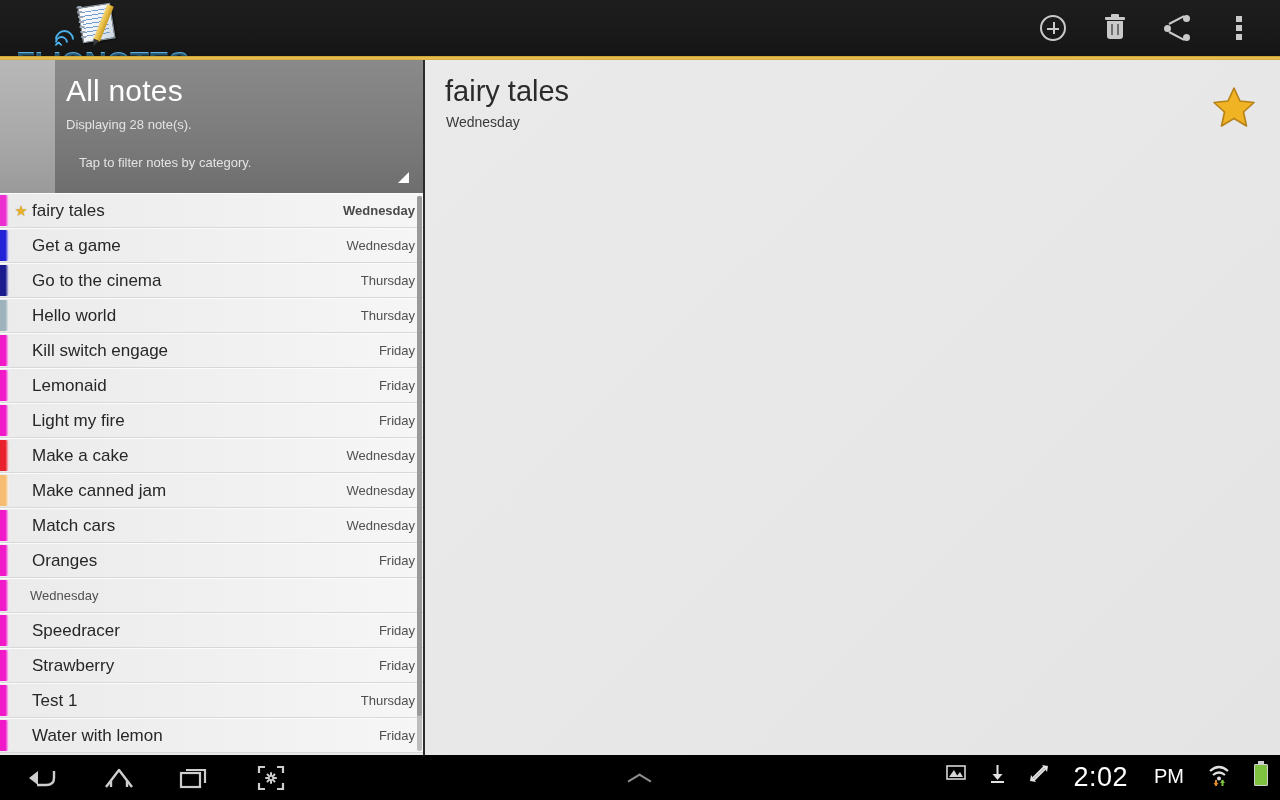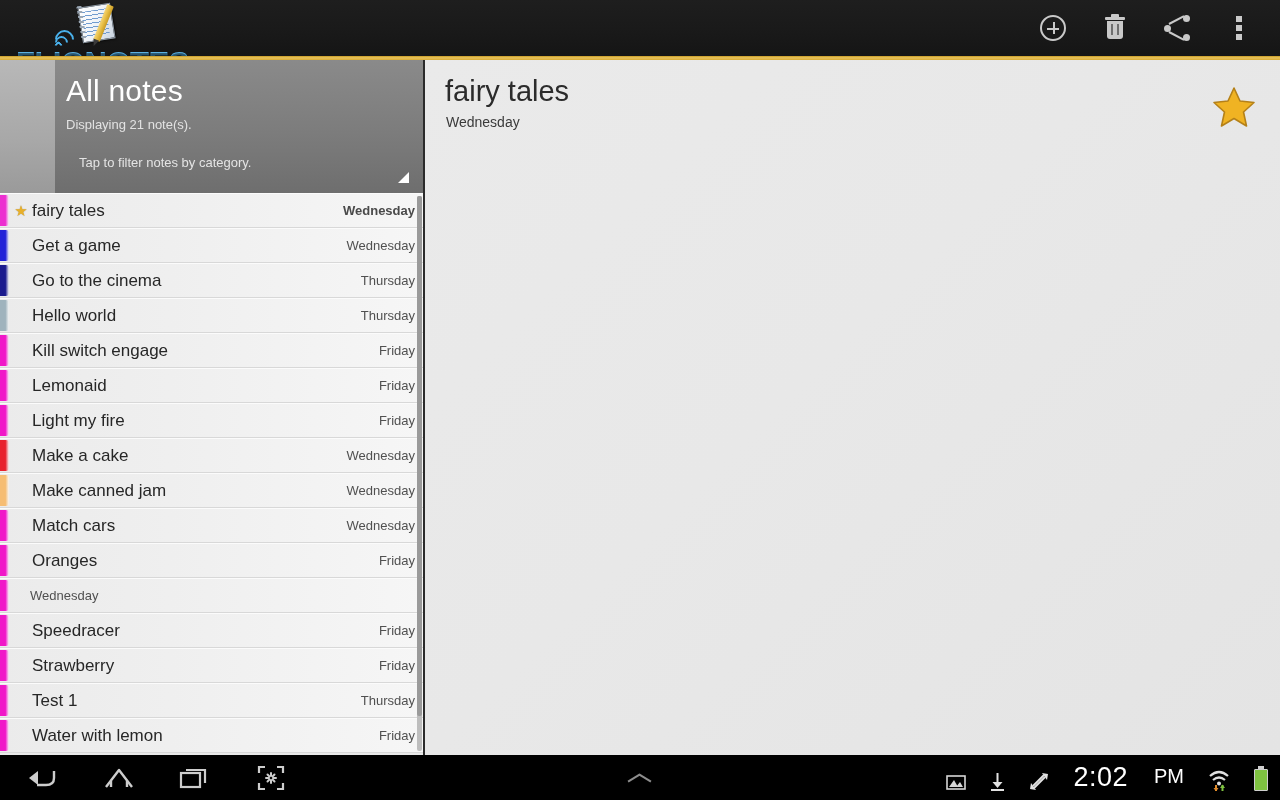--- a/index.html
+++ b/index.html
@@ -418,21 +418,21 @@
     background: #8d8d8d;
     top: 5px;
   }
   .chevron-up:before { left: -2px;  transform: rotate(-32deg); }
   .chevron-up:after  { left: 9px;   transform: rotate(32deg); }
 
   .sys-right {
     position: absolute;
     right: 12px;
     display: flex;
-    align-items: flex-end;
+    align-items: flex-start;
     gap: 24px;
   }
   .clock {
     font-size: 27px;
     color: #ffffff;
     font-weight: normal;
     letter-spacing: .5px;
     line-height: 1;
   }
   .ampm {
@@ -511,21 +511,21 @@
     </div>
   </div>
 
   <div class="gold-rule"></div>
 
   <div class="left-panel">
 
     <div class="filter-header">
       <div class="panel"></div>
       <div class="filter-title">All notes</div>
-      <div class="filter-sub">Displaying 21 note(s).</div>
+      <div class="filter-sub">Displaying 28 note(s).</div>
       <div class="filter-hint">Tap to filter notes by category.</div>
       <div class="filter-caret"></div>
     </div>
 
     <div class="note-list" id="note-list">
         <div class="note-row">
           <div class="row-color" style="background: linear-gradient(to right, rgb(236, 47, 208) 0%, rgb(236, 47, 208) 60%, rgba(255, 255, 255, 0.55) 100%);"></div>
           <span class="row-star">★</span>
           <span class="row-title">fairy tales</span>
           <span class="row-date">Wednesday</span>

